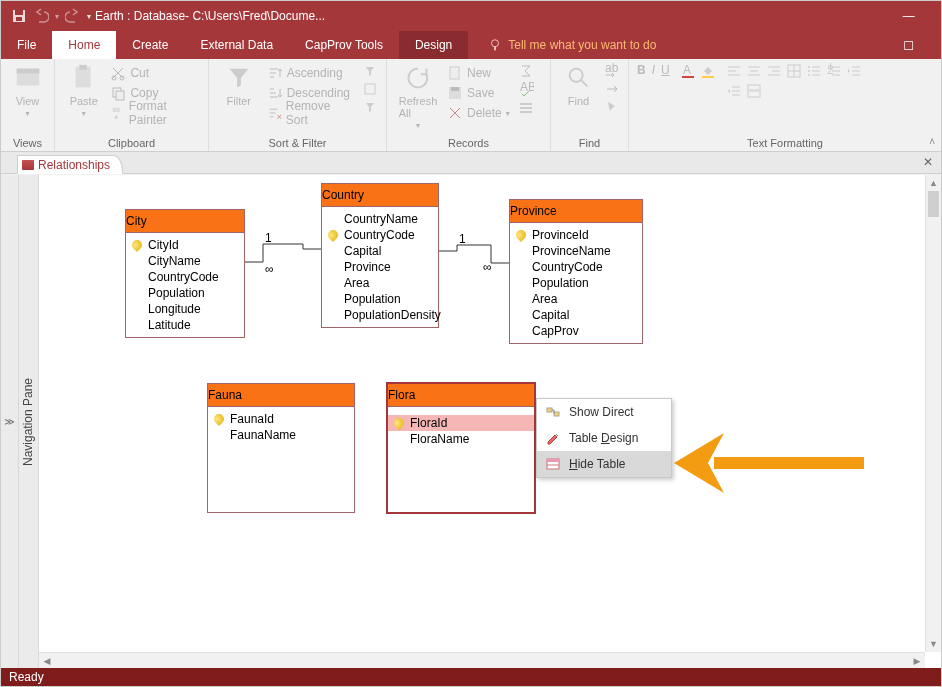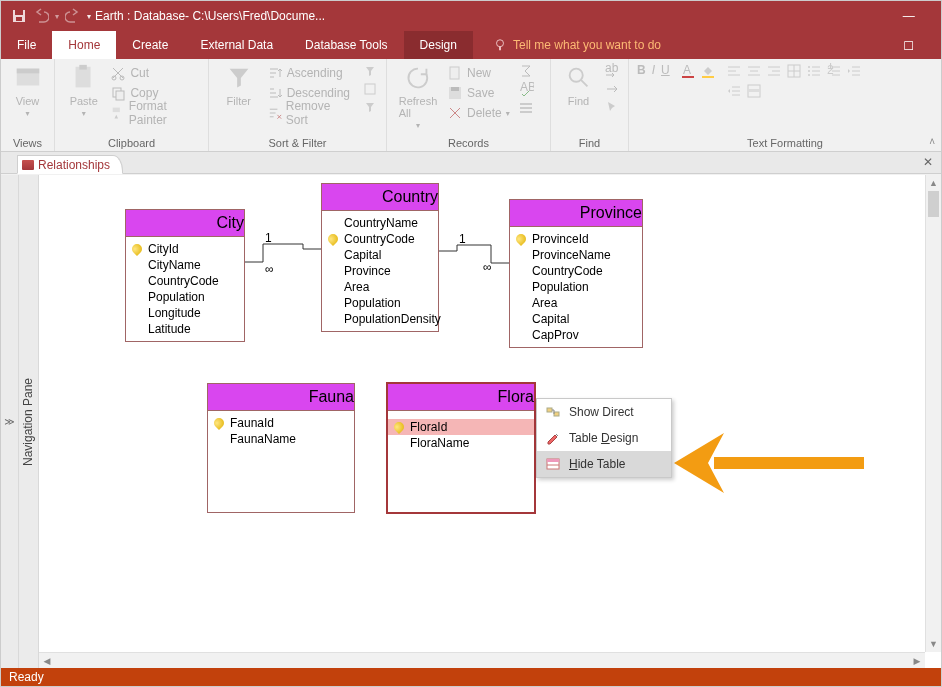--- a/index.html
+++ b/index.html
@@ -36,33 +36,33 @@
   .navpane span { transform:rotate(-90deg); white-space:nowrap; color:#444; font-size:12px;}
   .canvas-wrap { flex:1; position:relative; overflow:hidden; }
   .canvas { position:absolute; inset:0 16px 16px 0; background:#fff;}
   .vscroll { position:absolute; top:0; right:0; width:16px; bottom:16px; background:#f1f1f1; border-left:1px solid #e0e0e0;}
   .vscroll .thumb { position:absolute; top:16px; left:2px; right:2px; height:26px; background:#cfcfcf;}
   .vscroll .arr { position:absolute; left:0; right:0; height:16px; display:flex; align-items:center; justify-content:center; color:#888; font-size:9px;}
   .hscroll { position:absolute; left:0; right:16px; bottom:0; height:16px; background:#f1f1f1; border-top:1px solid #e0e0e0;}
   .hscroll .arr { position:absolute; top:0; bottom:0; width:16px; display:flex; align-items:center; justify-content:center; color:#888; font-size:9px;}
   .tablebox { position:absolute; border:1px solid #a06565; background:#fff; }
   .tablebox.selected { border:1px solid #a4373a; outline:1px solid #a4373a;}
-  .tb-title { text-align:right; padding:4px 0; border-bottom:1px solid #a06565; background:#d946ef; font-size:16px;}
+  .tb-title { text-align:left; padding:4px 0; border-bottom:1px solid #a06565; background:#f97316; font-size:12px;}
   .tb-fields { padding:4px 6px;}
   .tb-field { display:flex; align-items:center; gap:4px; padding:1px 0; font-size:12px;}
   .tb-field.pk::before { content:""; width:10px; height:10px; background:radial-gradient(circle at 35% 35%, #ffe680, #e0b000); border-radius:50% 50% 50% 0; transform:rotate(-45deg); margin-right:2px;}
   .tb-field:not(.pk) { padding-left:16px;}
   .tb-field.selected { background:#f5b6b6; margin:0 -6px; padding-left:8px; padding-right:6px;}
   .tb-field.selected::before { margin-left:0;}
   .ctxmenu { position:absolute; width:136px; background:#fff; border:1px solid #c9c9c9; box-shadow:2px 2px 4px rgba(0,0,0,.2); z-index:10;}
   .ctxmenu .row { display:flex; align-items:center; gap:8px; padding:5px 8px; font-size:12px; color:#333;}
   .ctxmenu .row.hover { background:#d9d9d9;}
   .ctxmenu .ic { width:16px; height:16px; display:flex; align-items:center; justify-content:center;}
   .arrow { position:absolute; z-index:5;}
-  .statusbar { position:absolute; left:0; right:0; bottom:0; height:18px; background:#c2410c; color:#fff; font-size:11px; padding:2px 8px;}
+  .statusbar { position:absolute; left:0; right:0; bottom:0; height:18px; background:#7f1d1d; color:#fff; font-size:11px; padding:2px 8px;}
   .collapse-ribbon { position:absolute; right:6px; bottom:4px; color:#888; font-size:10px;}
   svg { display:block; }
 </style>
 </head>
 <body>
 
 <div class="titlebar">
   <div class="title-left">
     <span class="qat-icon">
       <svg class="icon16" viewBox="0 0 16 16">
@@ -94,21 +94,21 @@
     <div class="title-btn">☐</div>
     <div class="title-btn">✕</div>
   </div>
 </div>
 
 <div class="menubar">
   <div class="menu-tab">File</div>
   <div class="menu-tab active">Home</div>
   <div class="menu-tab">Create</div>
   <div class="menu-tab">External Data</div>
-  <div class="menu-tab">Database Tools</div>
+  <div class="menu-tab">CapProv Tools</div>
   <div class="menu-tab menu-design">Design</div>
   <div class="tellme">
     <svg width="14" height="14" viewBox="0 0 16 16">
         <circle cx="8" cy="6" r="4" fill="none" stroke="#f5d1d2"></circle>
         <rect x="7" y="10" width="2" height="4" fill="#f5d1d2"></rect>
       </svg>
     <span>Tell me what you want to do</span>
   </div>
 </div>
 

